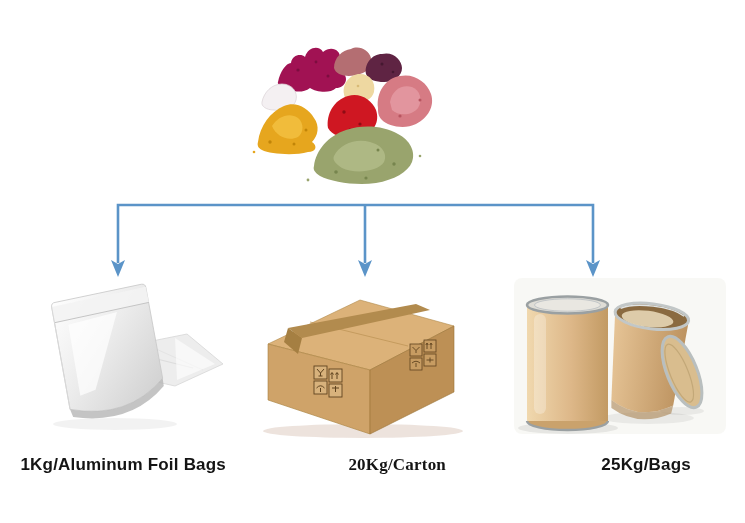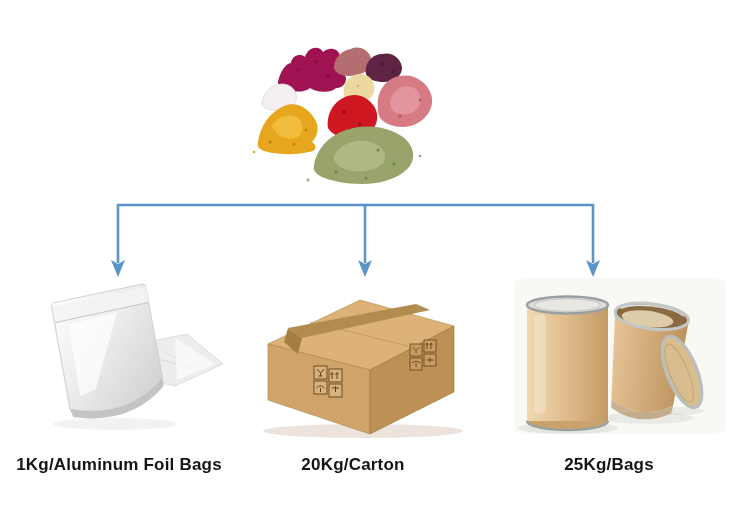--- a/index.html
+++ b/index.html
@@ -4,26 +4,26 @@
 <style>
   html,body{margin:0;padding:0;background:#ffffff;}
   .canvas{
     position:relative;width:745px;height:523px;background:#ffffff;overflow:hidden;
     font-family:"Liberation Sans", sans-serif;
   }
   .abs{position:absolute;}
   .img-block{pointer-events:none;}
   .connectors{position:absolute;left:0;top:0;width:745px;height:523px;}
   .pkg-label{
-    position:absolute;top:455px;height:22px;text-align:center;
+    position:absolute;top:455px;height:22px;text-align:right;
     font-weight:700;font-size:17px;line-height:20px;color:#141414;
     letter-spacing:0.2px;white-space:nowrap;
   }
   .pkg-label.l1{left:12px;width:214px;}
-  .pkg-label.l2{left:273px;width:160px;}
+  .pkg-label.l2{left:286px;width:160px;font-family:Liberation Serif, serif;}
   .pkg-label.l3{left:527px;width:164px;}
 </style>
 </head>
 <body>
 
 <div class="canvas">
 
   <svg class="abs img-block" style="left:250px;top:30px;" width="215" height="160" viewBox="0 0 215 160">
 
     <path d="M28,52 C30,42 36,33 41,33 C42,25 51,23 55,27 C58,17 69,15 73,22 C81,15 91,20 90,28 C97,30 99,38 94,44 C99,50 94,58 86,58 C80,64 66,62 60,58 C52,64 40,62 36,56 C30,56 27,54 28,52 Z" fill="#a11253"></path>

